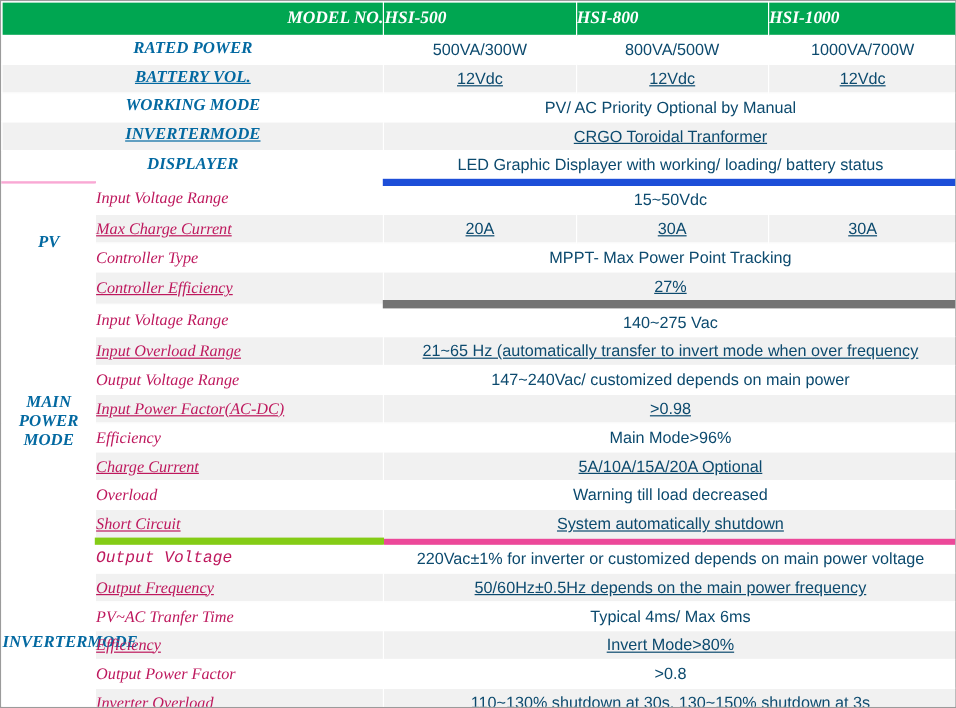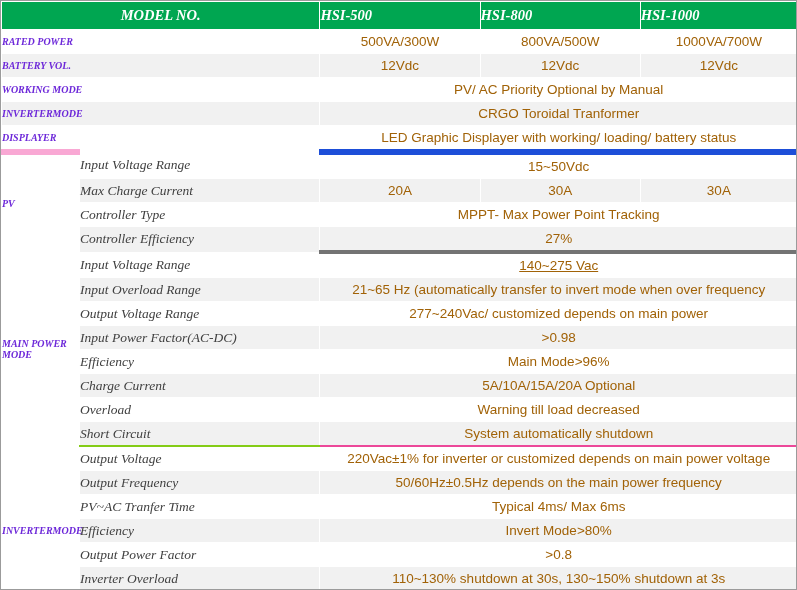--- a/index.html
+++ b/index.html
@@ -25,47 +25,47 @@
   }
   .hdr-row td {
     background: #00a651;
     color: #ffffff;
     font-weight: bold;
     font-style: italic;
     font-size: 14.5px;
     height: 27px;
   }
   .hdr-row td.hdr-label {
-    text-align: center;
+    text-align: right;
     padding-left: 5px;
   }
   .lbl {
     font-style: italic;
     font-weight: bold;
-    font-size: 10px;
-    color: #6d28d9;
+    font-size: 14px;
+    color: #0369a1;
     padding-left: 5px;
-    text-align: left;
+    text-align: center;
     line-height: 1.15;
   }
   .sublbl {
     font-style: italic;
     font-size: 13.5px;
-    color: #404040;
+    color: #be185d;
     padding-left: 8px;
     text-align: left;
   }
   .val {
     text-align: center;
     font-size: 13.5px;
-    color: #a16207;
+    color: #0c4a6e;
     font-family: "Liberation Sans", sans-serif;
   }
   .rowA td { background: #ffffff; height: 23px; }
-  .rowB td { background: #f1f1f1; height: 23px; }
+  .rowB td { background: #f1f1f1; height: 23px; text-decoration: underline; }
   .grp-cell {
     vertical-align: top;
     padding-top: 3px;
   }
   .outer-frame {
     position: relative;
     width: 797px;
     height: 590px;
     box-sizing: border-box;
     border: 1px solid #9b9b9b;
@@ -110,50 +110,50 @@
         </tr>
         <tr class="rowB">
           <td class="lbl" colspan="2">INVERTERMODE</td>
           <td class="val" colspan="3">CRGO Toroidal Tranformer</td>
         </tr>
         <tr class="rowA">
           <td class="lbl" colspan="2">DISPLAYER</td>
           <td class="val" colspan="3">LED Graphic Displayer with working/ loading/ battery status</td>
         </tr>
         <tr class="rowA">
-          <td class="lbl grp-cell" style="border-top:6px solid #f9a8d4;" rowspan="4">PV</td>
+          <td class="lbl grp-cell" style="border-top:2px solid #f9a8d4;" rowspan="4">PV</td>
           <td class="sublbl" style="border-top:1px solid #000;">Input Voltage Range</td>
           <td class="val" colspan="3" style="border-top:6px solid #1d4ed8;">15~50Vdc</td>
         </tr>
         <tr class="rowB">
           <td class="sublbl">Max Charge Current</td>
           <td class="val">20A</td>
           <td class="val">30A</td>
           <td class="val">30A</td>
         </tr>
         <tr class="rowA">
           <td class="sublbl">Controller Type</td>
           <td class="val" colspan="3">MPPT- Max Power Point Tracking</td>
         </tr>
         <tr class="rowB">
           <td class="sublbl">Controller Efficiency</td>
           <td class="val" colspan="3">27%</td>
         </tr>
         <tr class="rowA">
           <td class="lbl grp-cell" style="border-top:1px solid #000;font-family:Liberation Serif, serif;" rowspan="8">MAIN POWER MODE</td>
           <td class="sublbl" style="border-top:1px solid #000;">Input Voltage Range</td>
-          <td class="val" colspan="3" style="border-top:4px solid #737373;text-decoration:underline;">140~275 Vac</td>
+          <td class="val" colspan="3" style="border-top:7px solid #737373;">140~275 Vac</td>
         </tr>
         <tr class="rowB">
           <td class="sublbl">Input Overload Range</td>
           <td class="val" colspan="3">21~65 Hz (automatically transfer to invert mode when over frequency</td>
         </tr>
         <tr class="rowA">
           <td class="sublbl">Output Voltage Range</td>
-          <td class="val" colspan="3">277~240Vac/ customized depends on main power</td>
+          <td class="val" colspan="3">147~240Vac/ customized depends on main power</td>
         </tr>
         <tr class="rowB">
           <td class="sublbl">Input Power Factor(AC-DC)</td>
           <td class="val" colspan="3">&gt;0.98</td>
         </tr>
         <tr class="rowA">
           <td class="sublbl">Efficiency</td>
           <td class="val" colspan="3">Main Mode&gt;96%</td>
         </tr>
         <tr class="rowB">
@@ -163,22 +163,22 @@
         <tr class="rowA">
           <td class="sublbl">Overload</td>
           <td class="val" colspan="3">Warning till load decreased</td>
         </tr>
         <tr class="rowB">
           <td class="sublbl">Short Circuit</td>
           <td class="val" colspan="3">System automatically shutdown</td>
         </tr>
         <tr class="rowA">
           <td class="lbl grp-cell" style="border-top:1px solid #000;" rowspan="7">INVERTERMODE</td>
-          <td class="sublbl" style="border-top:2px solid #84cc16;">Output Voltage</td>
-          <td class="val" colspan="3" style="border-top:2px solid #ec4899;margin-top:20px;">220Vac±1% for inverter or customized depends on main power voltage</td>
+          <td class="sublbl" style="border-top:6px solid #84cc16;font-family:Liberation Mono, monospace;">Output Voltage</td>
+          <td class="val" colspan="3" style="border-top:5px solid #ec4899;margin-top:20px;">220Vac±1% for inverter or customized depends on main power voltage</td>
         </tr>
         <tr class="rowB">
           <td class="sublbl">Output Frequency</td>
           <td class="val" colspan="3">50/60Hz±0.5Hz depends on the main power frequency</td>
         </tr>
         <tr class="rowA">
           <td class="sublbl">PV~AC Tranfer Time</td>
           <td class="val" colspan="3">Typical 4ms/ Max 6ms</td>
         </tr>
         <tr class="rowB">

